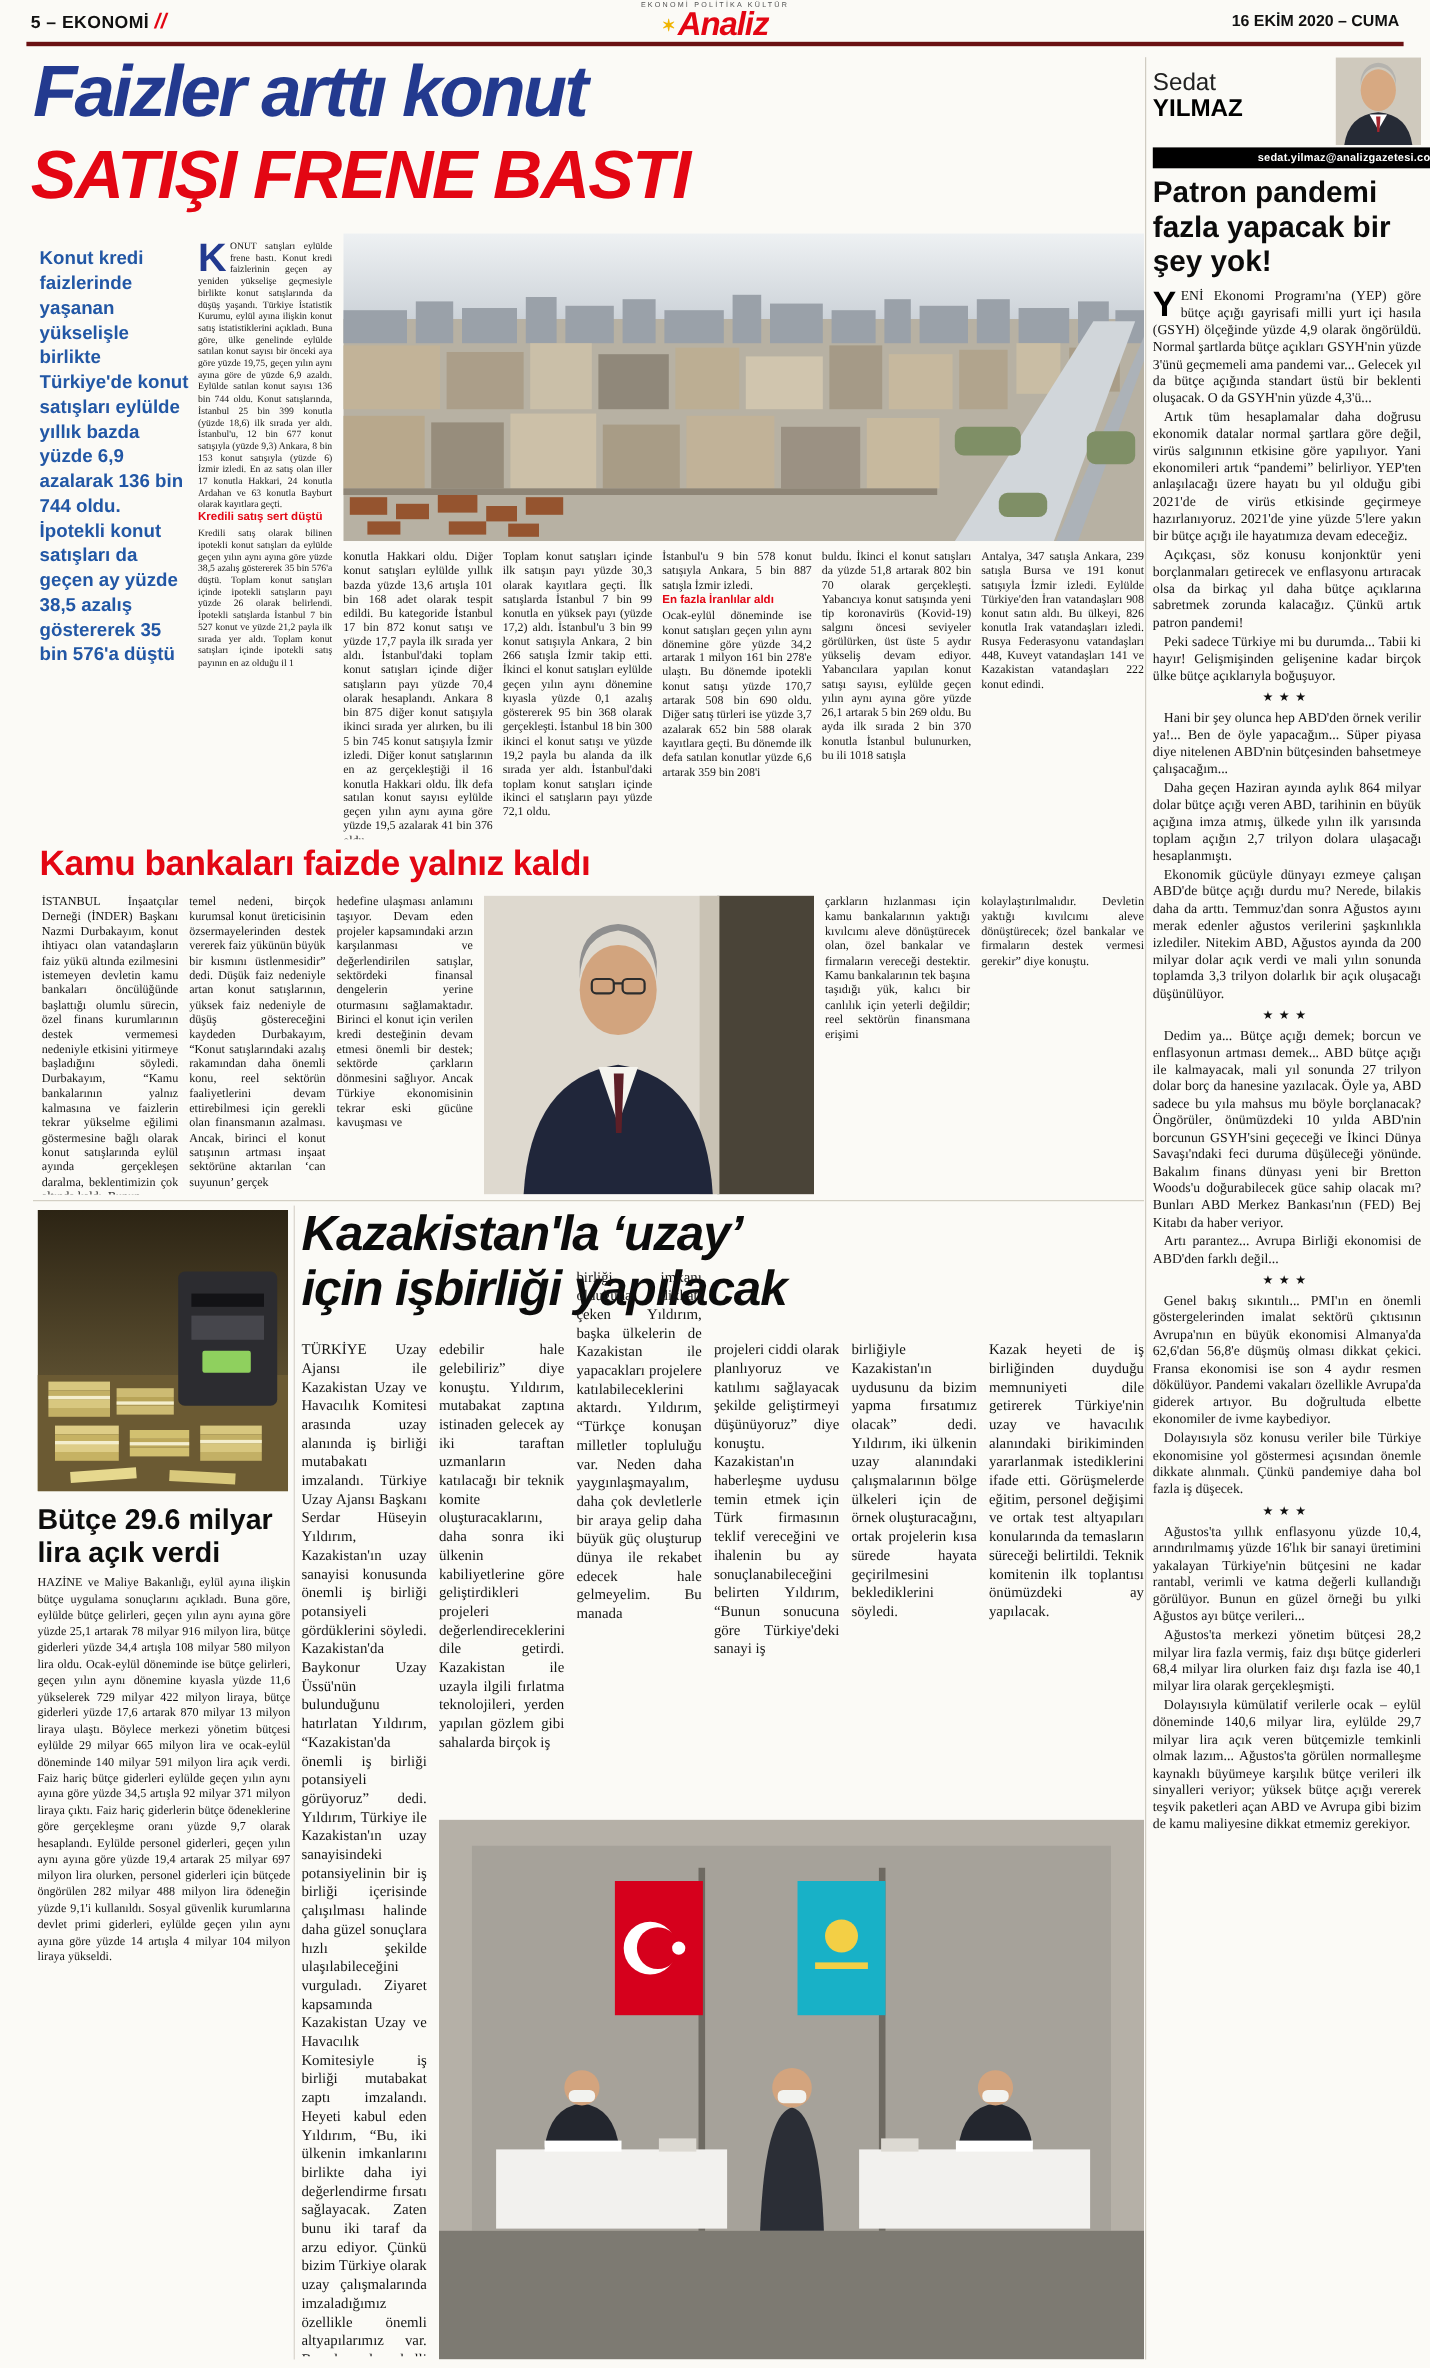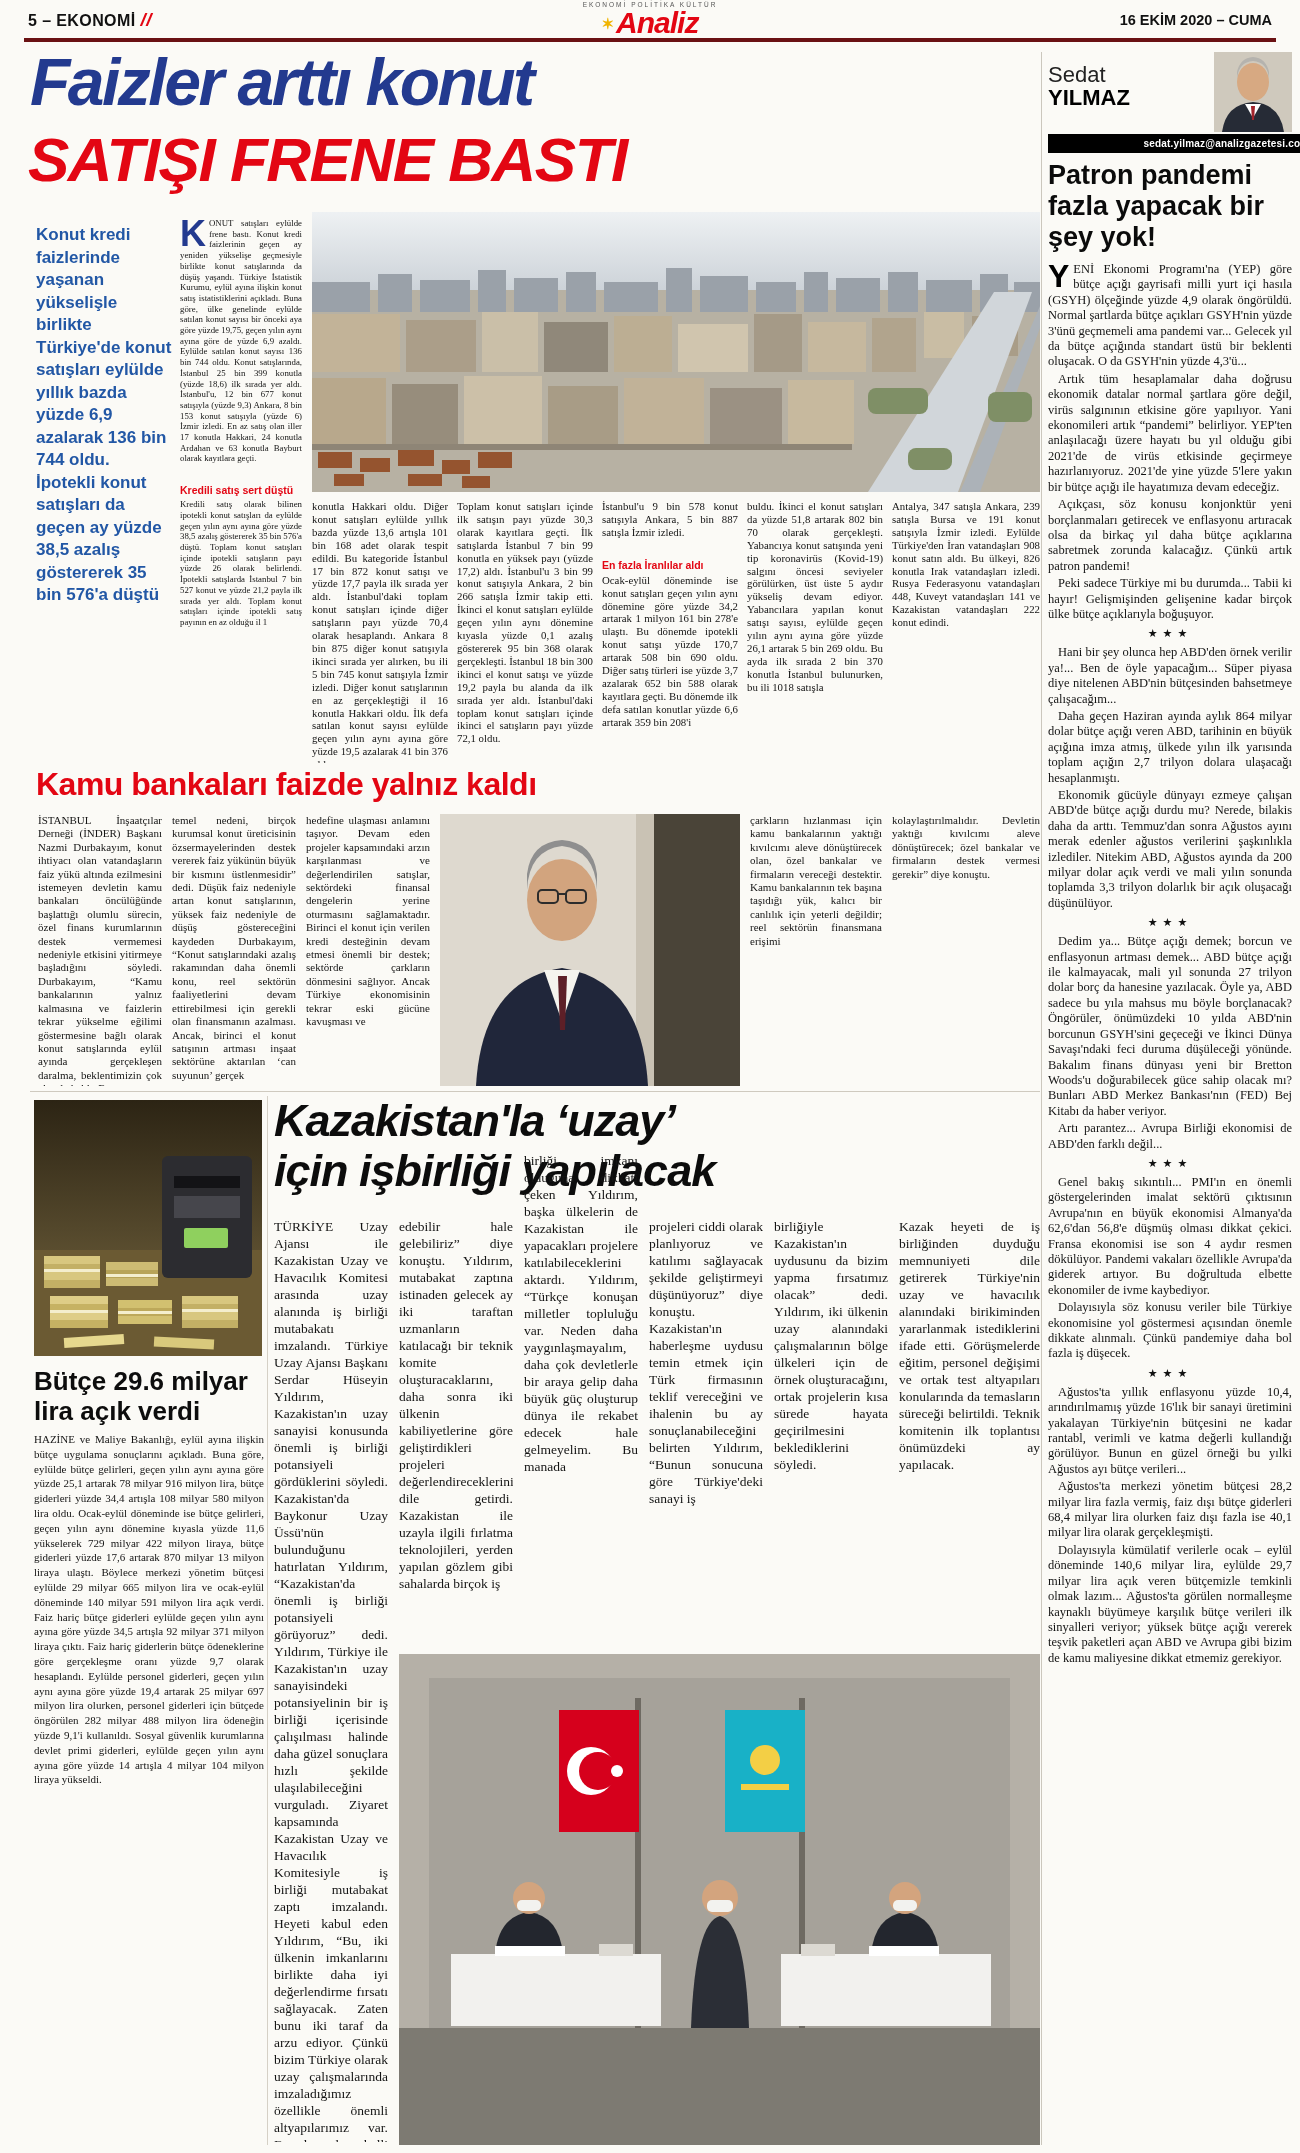--- a/index.html
+++ b/index.html
@@ -19,21 +19,21 @@
   
   #hl1{left:30px;top:44px;font:italic 900 66px/76px "Liberation Sans",sans-serif;color:#233a8f;letter-spacing:-2.5px;white-space:nowrap}
   #hl2{left:28px;top:124px;font:italic 900 62px/72px "Liberation Sans",sans-serif;color:#e30613;letter-spacing:-1.5px;white-space:nowrap}
   
   #lede{left:36px;top:224px;width:137px;height:520px;color:#2257a5;
         font:bold 17px/22.5px "Liberation Sans",sans-serif;overflow:hidden}
   .bt{font-size:8.8px;line-height:10.7px;text-align:justify;overflow:hidden}
   .bt2{font-size:10.8px;line-height:12.9px;text-align:justify;overflow:hidden}
   #mcol1{left:180px;top:218px;width:122px;height:546px}
   .dc1{float:left;font:900 36px/30px "Liberation Sans",sans-serif;color:#233a8f;padding:1px 3px 0 0}
-  .subhead{font:bold 10.5px/12px "Liberation Sans",sans-serif;color:#e30613;margin:20px 0 3px;text-align:left}
+  .subhead{font:bold 10.5px/12px "Liberation Sans",sans-serif;color:#e30613;margin:0 0 3px;text-align:left}
   #city-photo{left:312px;top:212px;width:728px;height:280px}
   #mcolA{left:312px;top:500px;width:136px;height:263px}
   #mcolB{left:457px;top:500px;width:136px;height:263px}
   #mcolC{left:602px;top:500px;width:136px;height:263px}
   #mcolD{left:747px;top:500px;width:136px;height:263px}
   #mcolE{left:892px;top:500px;width:148px;height:263px}
   
   #kamu-hl{left:36px;top:766px;font:800 32px/36px "Liberation Sans",sans-serif;color:#e30613;letter-spacing:-.5px;white-space:nowrap}
   .kt{font-size:11px;line-height:13.4px;text-align:justify;overflow:hidden}
   #kcol1{left:38px;top:814px;width:124px;height:272px}

